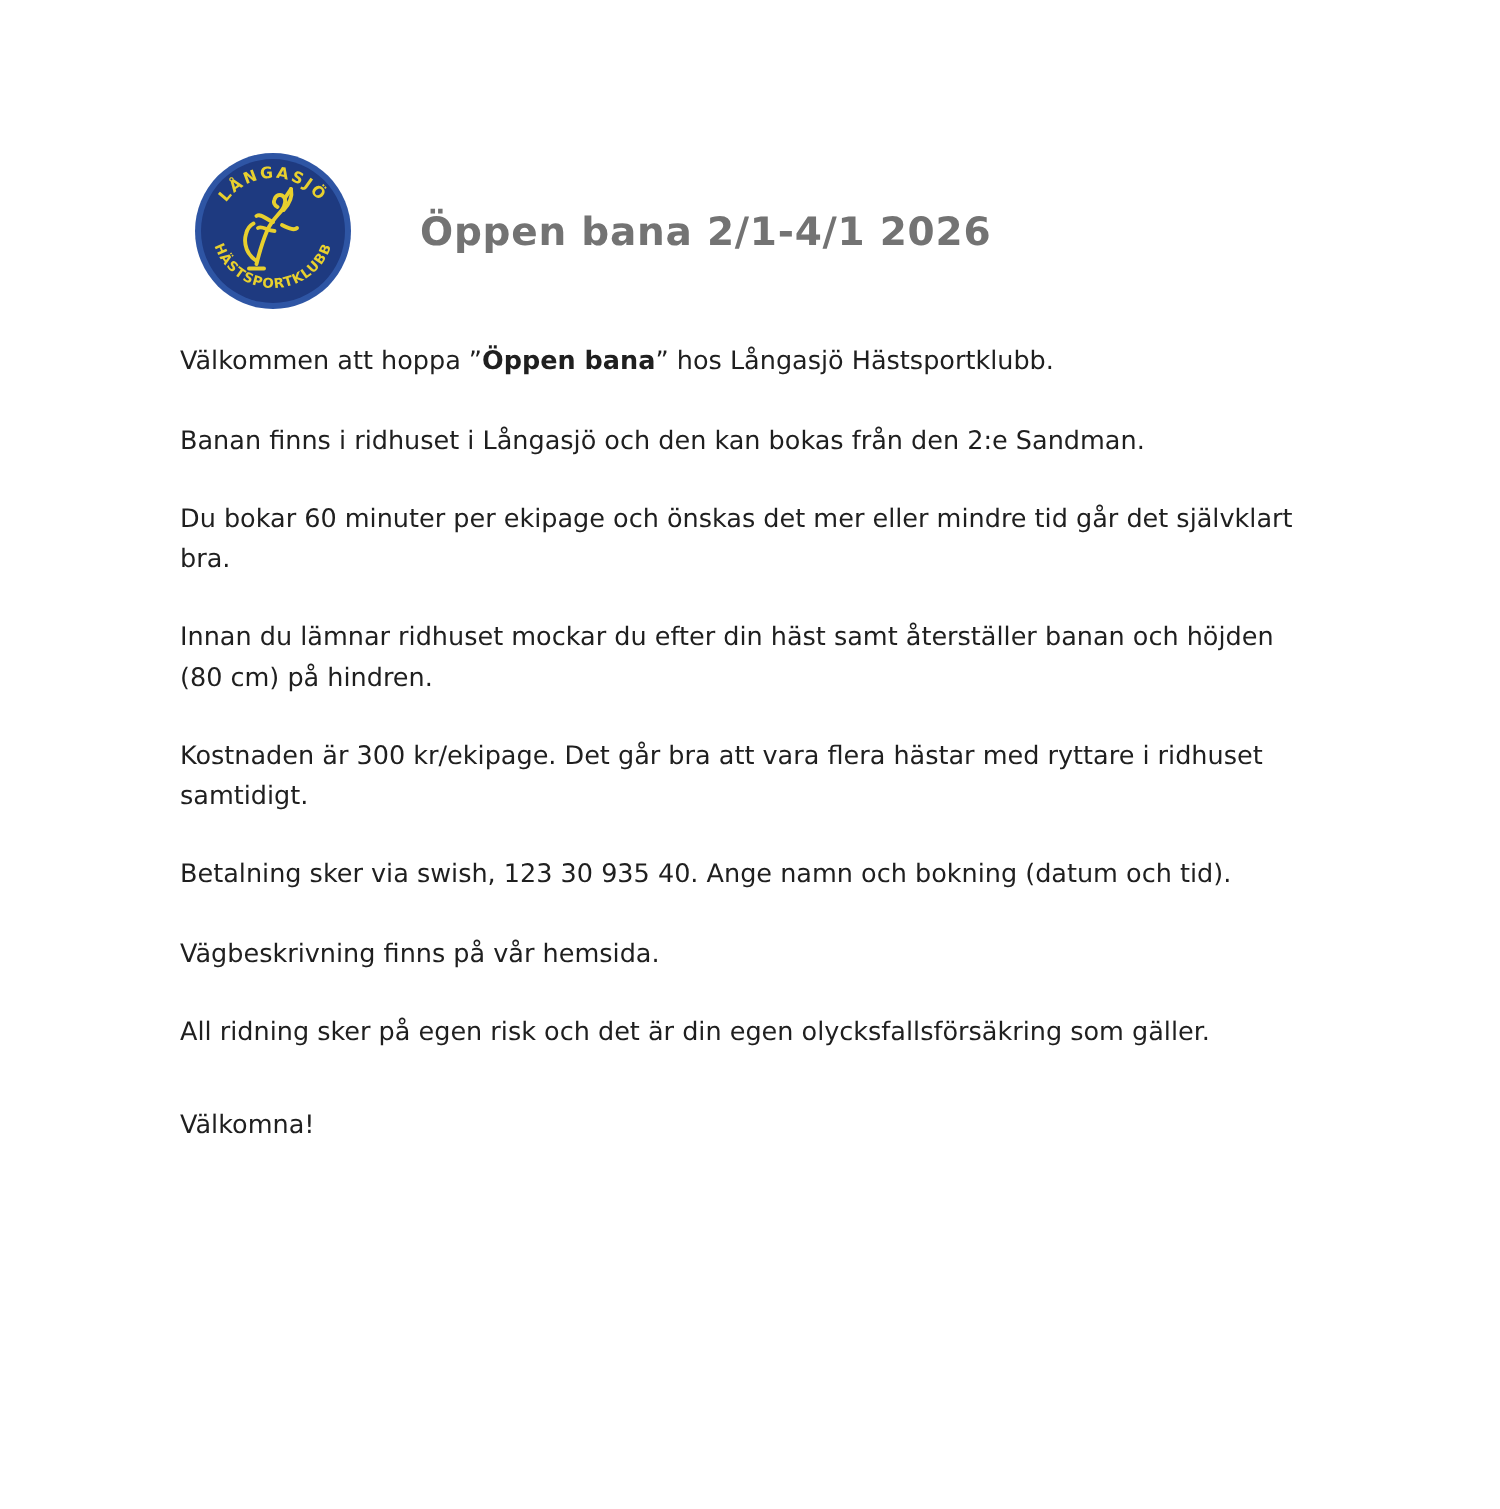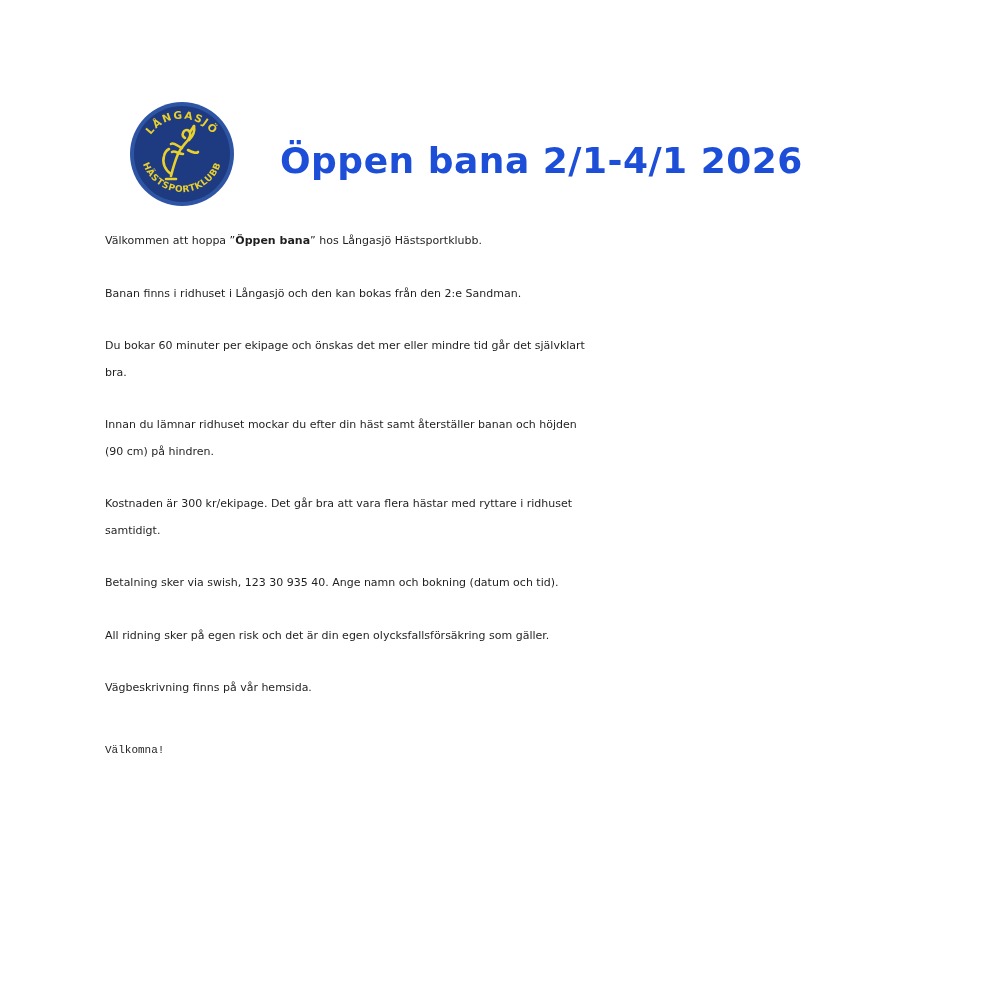--- a/index.html
+++ b/index.html
@@ -16,42 +16,41 @@
     background: #ffffff;
   }
   .logo {
     position: absolute;
     left: 130px; top: 102px;
     width: 104px; height: 104px;
   }
   .title {
     position: absolute;
     left: 280px; top: 140px;
-    font-size: 36px;
+    font-size: 26px;
     font-weight: 700;
     letter-spacing: 0.5px;
-    color: #1d4ed8;
+    color: #737373;
     white-space: nowrap;
   }
   .content {
     position: absolute;
-    left: 105px; top: 228px;
+    left: 120px; top: 228px;
     width: 852px;
-    font-size: 11px;
+    font-size: 17px;
     line-height: 26.5px;
   }
   .para {
     margin: 0 0 26px 0;
     white-space: pre-line;
   }
   .para b { font-weight: 700; }
   .closing {
     margin-top: 35px;
     white-space: pre-line;
-    font-family: Liberation Mono, monospace;
   }
 </style>
 </head>
 <body>
 
 <div class="page">
 
   <svg class="logo" viewBox="0 0 104 104" aria-hidden="true">
     <circle cx="52" cy="52" r="52" fill="#2e55a4"></circle>
     <circle cx="52" cy="52" r="48" fill="#1e3a80"></circle>
@@ -84,23 +83,23 @@
   <div class="title">Öppen bana 2/1-4/1 2026</div>
 
   <div class="content">
 
     <p class="para"><span>Välkommen att hoppa ”</span><b>Öppen bana</b><span>” hos Långasjö Hästsportklubb.</span></p>
 
     <p class="para">Banan finns i ridhuset i Långasjö och den kan bokas från den 2:e Sandman.</p>
     <p class="para">Du bokar 60 minuter per ekipage och önskas det mer eller mindre tid går det självklart
 bra.</p>
     <p class="para">Innan du lämnar ridhuset mockar du efter din häst samt återställer banan och höjden
-(90 cm) på hindren.</p>
+(80 cm) på hindren.</p>
     <p class="para">Kostnaden är 300 kr/ekipage. Det går bra att vara flera hästar med ryttare i ridhuset
 samtidigt.</p>
     <p class="para">Betalning sker via swish, 123 30 935 40. Ange namn och bokning (datum och tid).</p>
+    <p class="para">Vägbeskrivning finns på vår hemsida.</p>
     <p class="para">All ridning sker på egen risk och det är din egen olycksfallsförsäkring som gäller.</p>
-    <p class="para">Vägbeskrivning finns på vår hemsida.</p>
 
     <p class="para closing">Välkomna!</p>
   </div>
 
 </div>
 
 </body></html>

